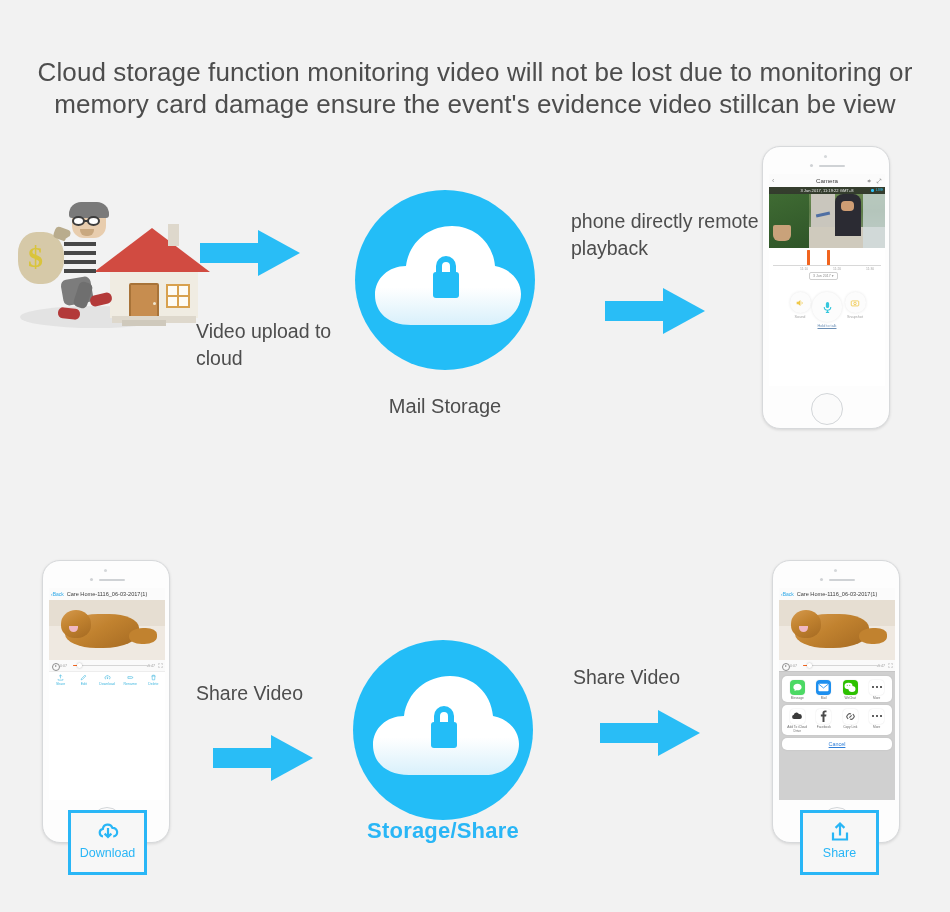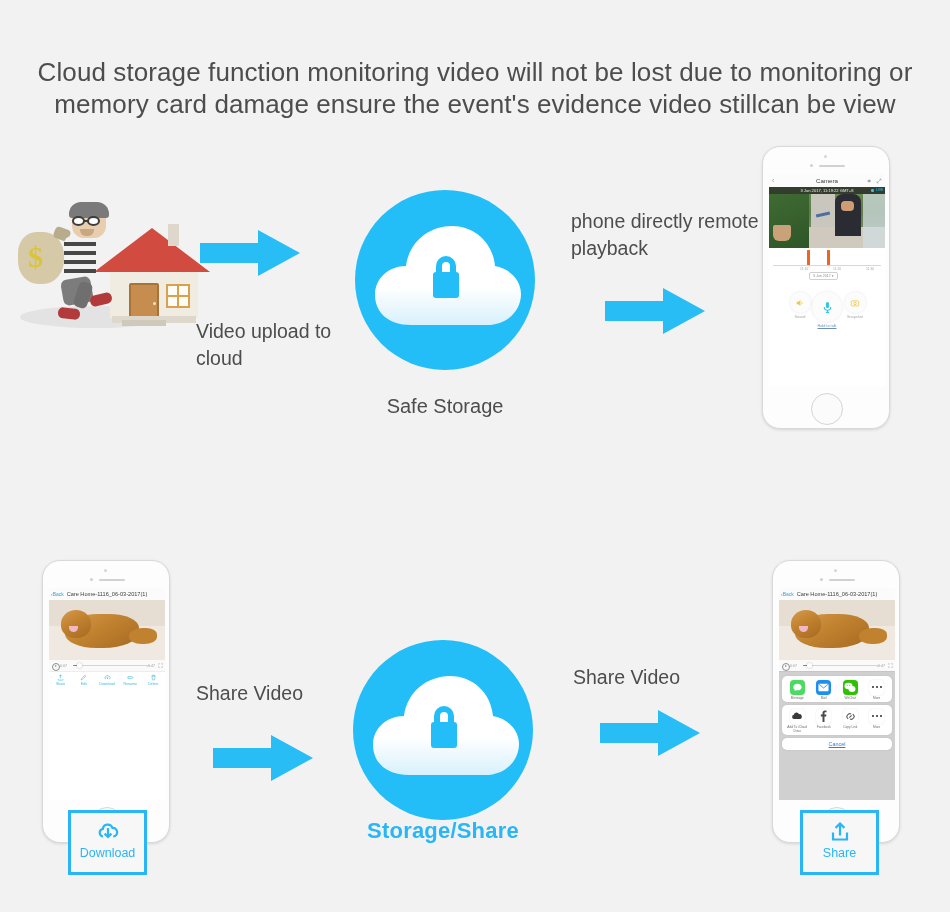--- a/index.html
+++ b/index.html
@@ -268,21 +268,21 @@
           <stop offset="0%" stop-color="#ffffff"></stop>
           <stop offset="62%" stop-color="#ffffff"></stop>
           <stop offset="100%" stop-color="#d8f0fb"></stop>
         </linearGradient>
       </defs>
       <path fill="url(#cg1)" d="M56,135 C33,135 20,122 20,105 C20,88 34,76 51,76 C54,52 74,36 97,36 C120,36 138,53 140,76 C156,79 166,91 166,104 C166,121 152,135 132,135 Z"></path>
       <rect x="78" y="82" width="26" height="26" rx="3" fill="#23bdf7"></rect>
       <path d="M84,84 v-8 a7,7 0 0 1 14,0 v8" fill="none" stroke="#23bdf7" stroke-width="6"></path>
     </svg>
   </div>
-  <div class="cap-safe" style="left:345px;top:395px;width:200px;">Safe Storage</div>
+  <div class="cap-safe" style="left:345px;top:395px;width:200px;">Mail Storage</div>
 
   <div class="label" style="left:571px;top:208px;width:200px;">
     <span>phone directly remote playback</span>
   </div>
 
   <div class="arrow" style="left:605px;top:288px;width:100px;height:46px;">
     <div class="shaft" style="width:62px;height:20px;"></div>
     <div class="head" style="left:58px;border-width:23px 0 23px 42px;border-left-color:#29bdf6;"></div>
   </div>
 

